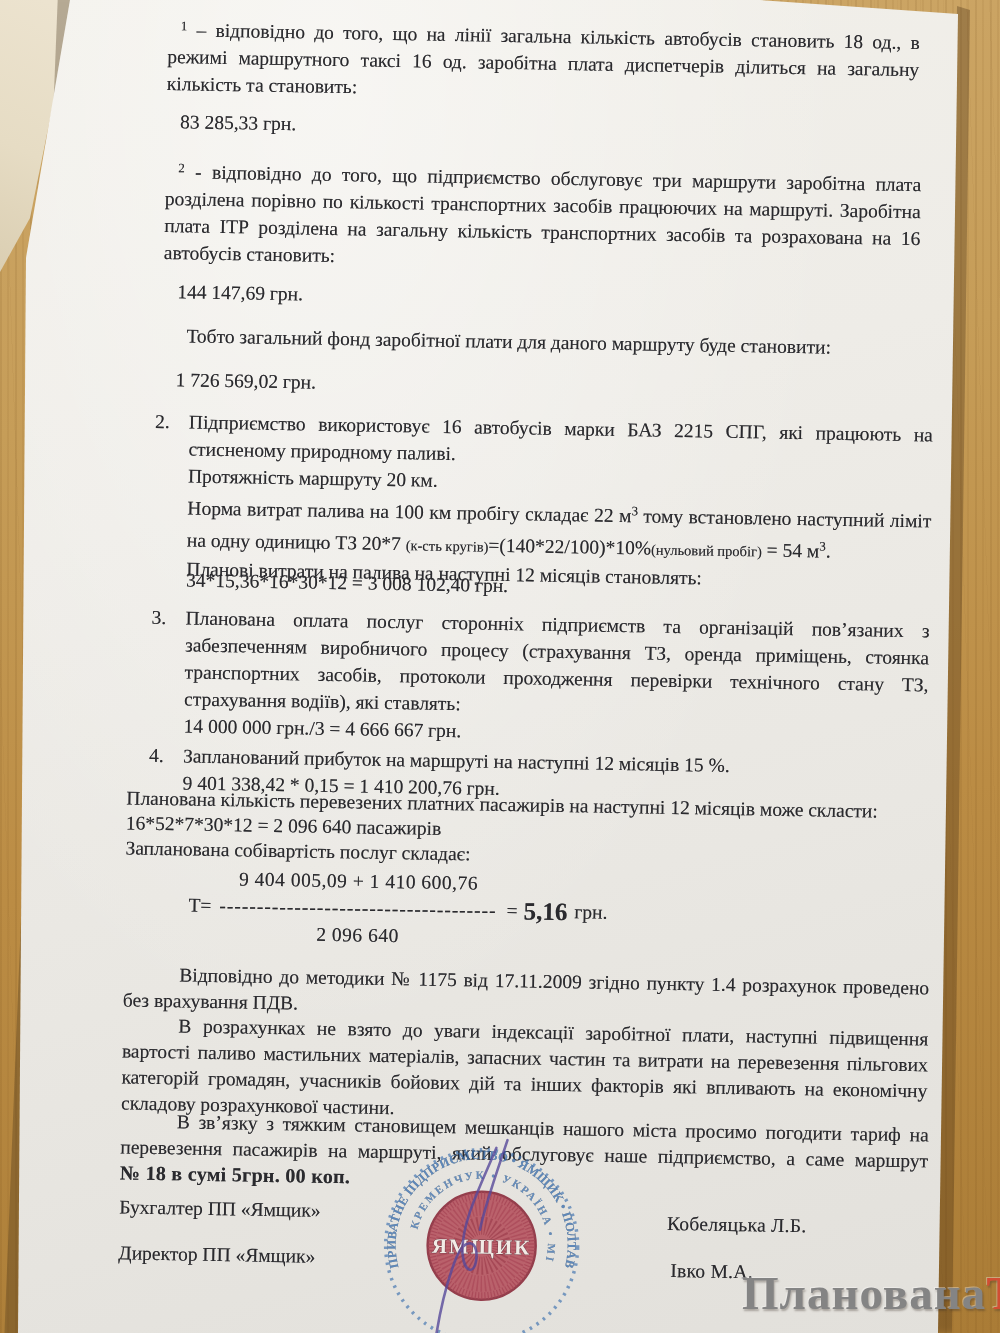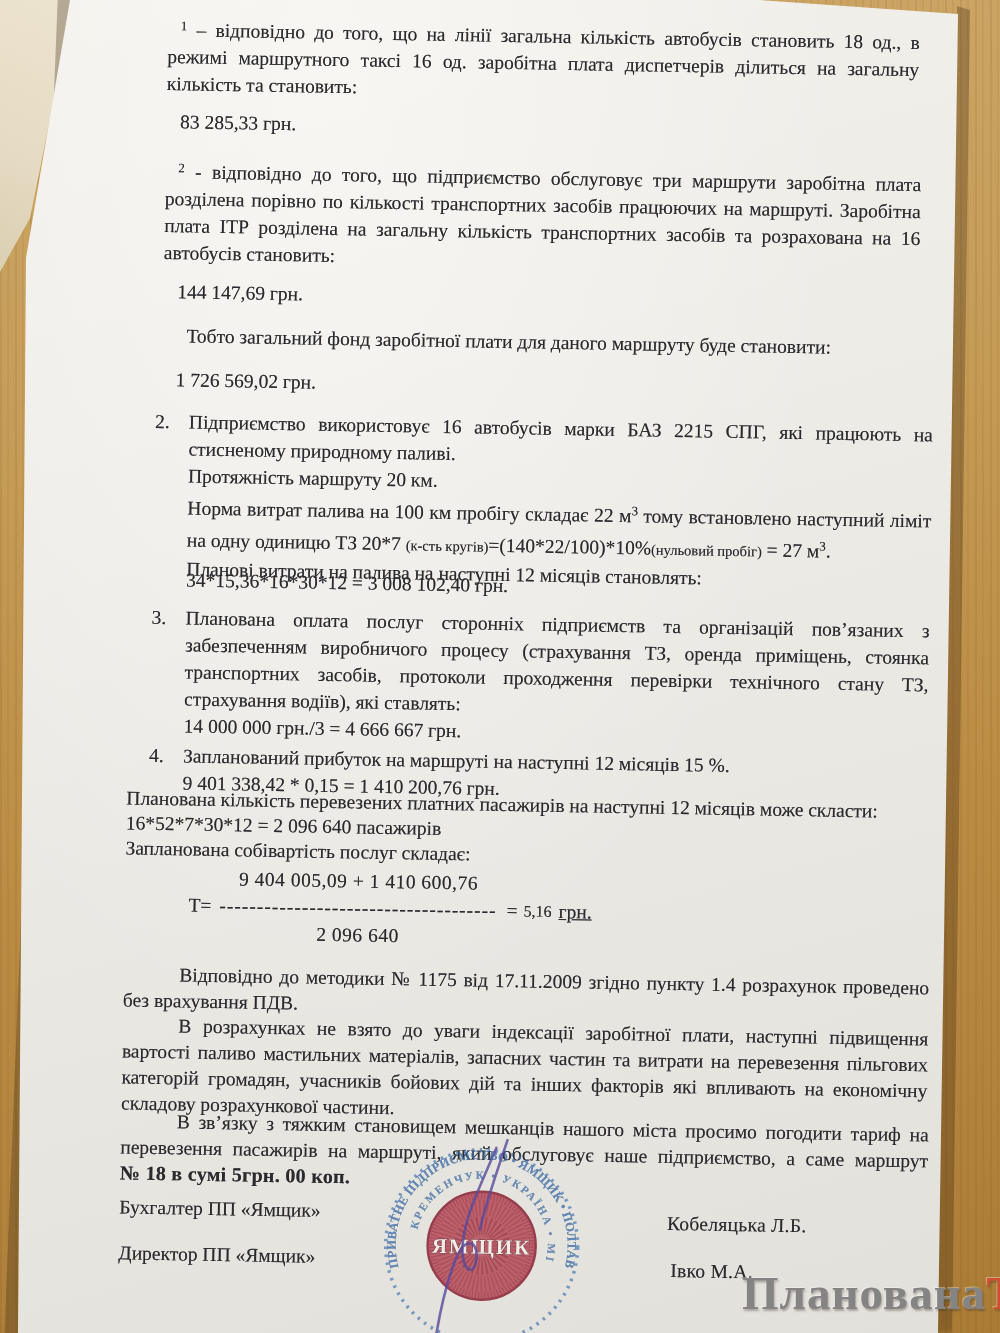--- a/index.html
+++ b/index.html
@@ -50,22 +50,22 @@
   .li{display:flex;}
   .li .num{flex:0 0 34px;}
   .li .li-body{width:744px;text-align:justify;}
   .tariff{display:flex;align-items:center;}
   .t-prefix{margin-right:8px;}
   .t-frac{display:inline-block;text-align:center;}
   .t-num{letter-spacing:.5px;}
   .t-dash{letter-spacing:1px;}
   .t-den{letter-spacing:.5px;}
   .t-eq{margin:0 6px 0 10px;}
-  .t-val{font-weight:normal;font-size:16px;}
-  .t-unit{margin-left:7px;text-decoration:underline;}
+  .t-val{font-weight:bold;font-size:25px;}
+  .t-unit{margin-left:7px;}
   .plast{text-align:justify;text-align-last:justify;}
   .bold-line{font-weight:bold;font-size:20px;letter-spacing:.3px;}
   .p-indent{text-indent:56px;}
   .sig-name{letter-spacing:.3px;}
   .watermark{
     position:absolute;left:742px;top:1266px;z-index:10;
     font-family:"Liberation Serif","DejaVu Serif",serif;
     font-weight:bold;font-size:47px;letter-spacing:1px;color:#848484;
     text-shadow:1px 2px 2px rgba(60,50,40,.35), -1px -1px 0 rgba(255,255,255,.35);
   }
@@ -98,21 +98,21 @@
   <div class="abs" style="top:278px;left:42px;">144 147,69 грн.</div>
 
   <div class="abs" style="top:322px;left:52px;">Тобто загальний фонд заробітної плати для даного маршруту буде становити:</div>
   <div class="abs" style="top:366px;left:42px;">1 726 569,02 грн.</div>
 
   <div class="abs li" style="top:408px;left:22px;">
     <span class="num">2.</span>
     <div class="li-body">
       <div>Підприємство використовує 16 автобусів марки БАЗ 2215 СПГ, які працюють на стисненому природному паливі.</div>
       <div>Протяжність маршруту 20 км.</div>
-      <div><span>Норма витрат палива на 100 км пробігу складає 22 м</span><sup class="m3">3</sup><span> тому встановлено наступний ліміт на одну одиницю ТЗ 20*7 </span><span class="small-par">(к-сть кругів)</span><span>=(140*22/100)*10%</span><span class="small-par">(нульовий пробіг)</span><span> = 27 м</span><sup class="m3">3</sup><span>.</span></div>
+      <div><span>Норма витрат палива на 100 км пробігу складає 22 м</span><sup class="m3">3</sup><span> тому встановлено наступний ліміт на одну одиницю ТЗ 20*7 </span><span class="small-par">(к-сть кругів)</span><span>=(140*22/100)*10%</span><span class="small-par">(нульовий пробіг)</span><span> = 54 м</span><sup class="m3">3</sup><span>.</span></div>
       <div>Планові витрати на палива на наступні 12 місяців становлять:</div>
     </div>
   </div>
   <div class="abs" style="top:566px;left:56px;">34*15,36*16*30*12 = 3 008 102,40 грн.</div>
 
   <div class="abs li" style="top:604px;left:22px;">
     <span class="num">3.</span>
     <div class="li-body">
       <div>Планована оплата послуг сторонніх підприємств та організацій пов’язаних з забезпеченням виробничого процесу (страхування ТЗ, оренда приміщень, стоянка транспортних засобів, протоколи проходження перевірки технічного стану ТЗ, страхування водіїв), які ставлять:</div>
       <div style="text-align:left;">14 000 000 грн./3 = 4 666 667 грн.</div>

